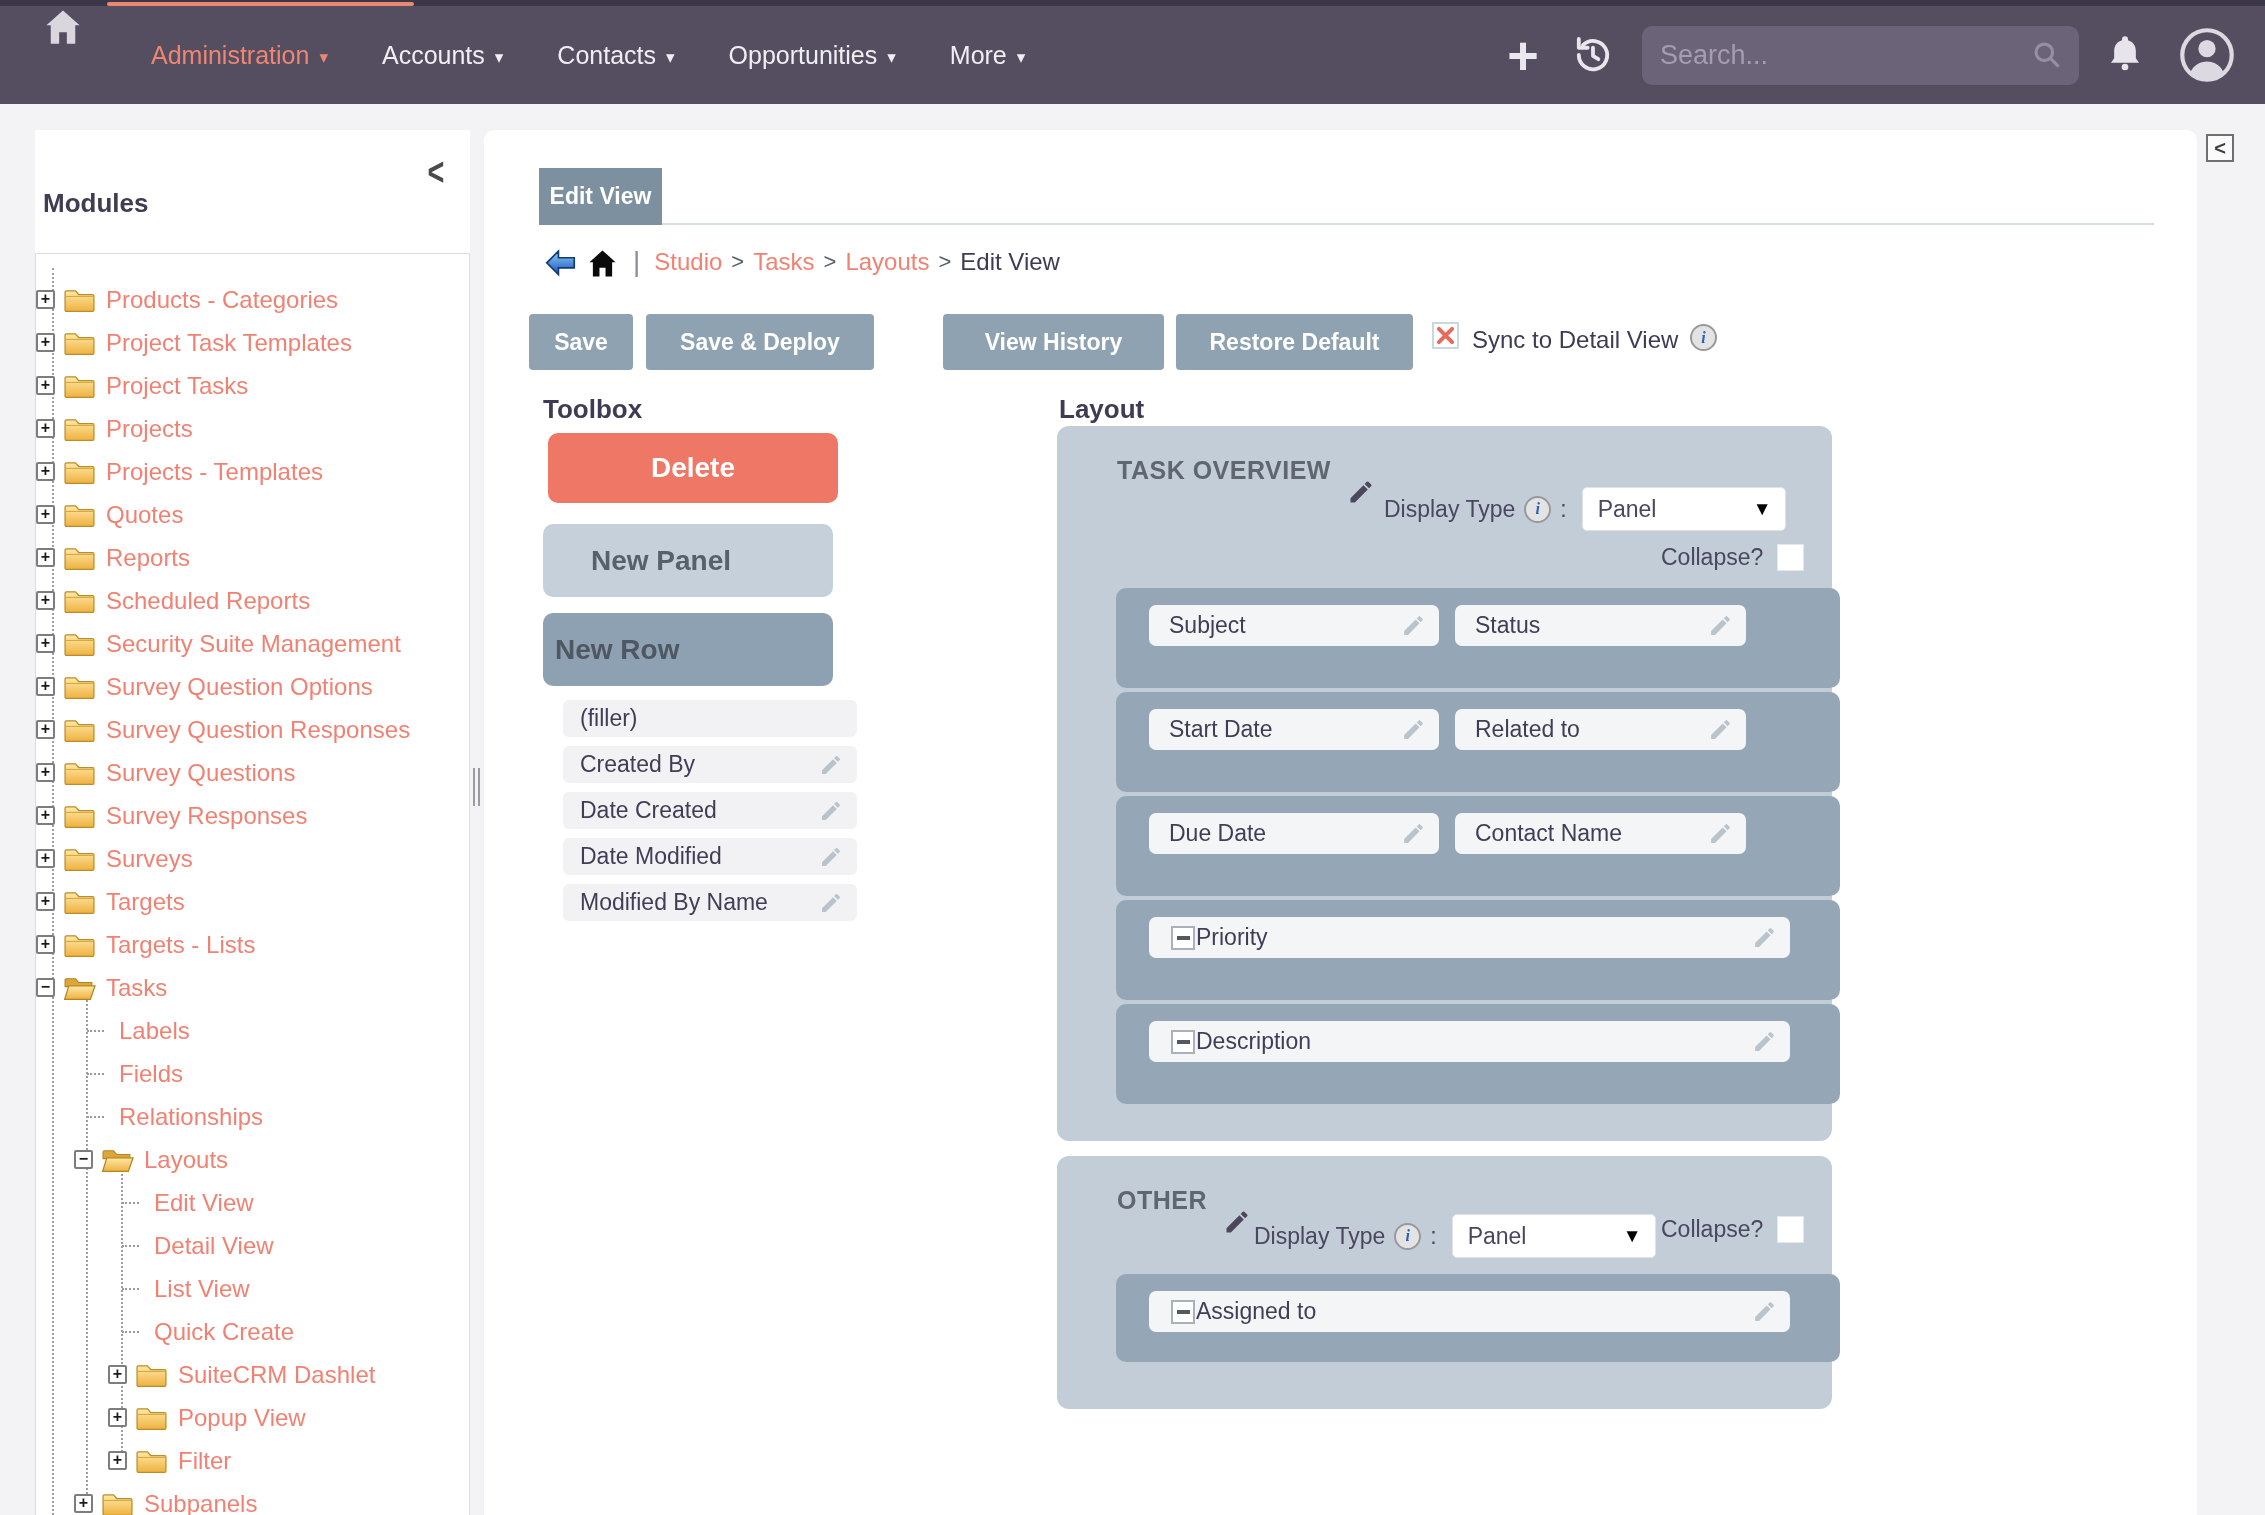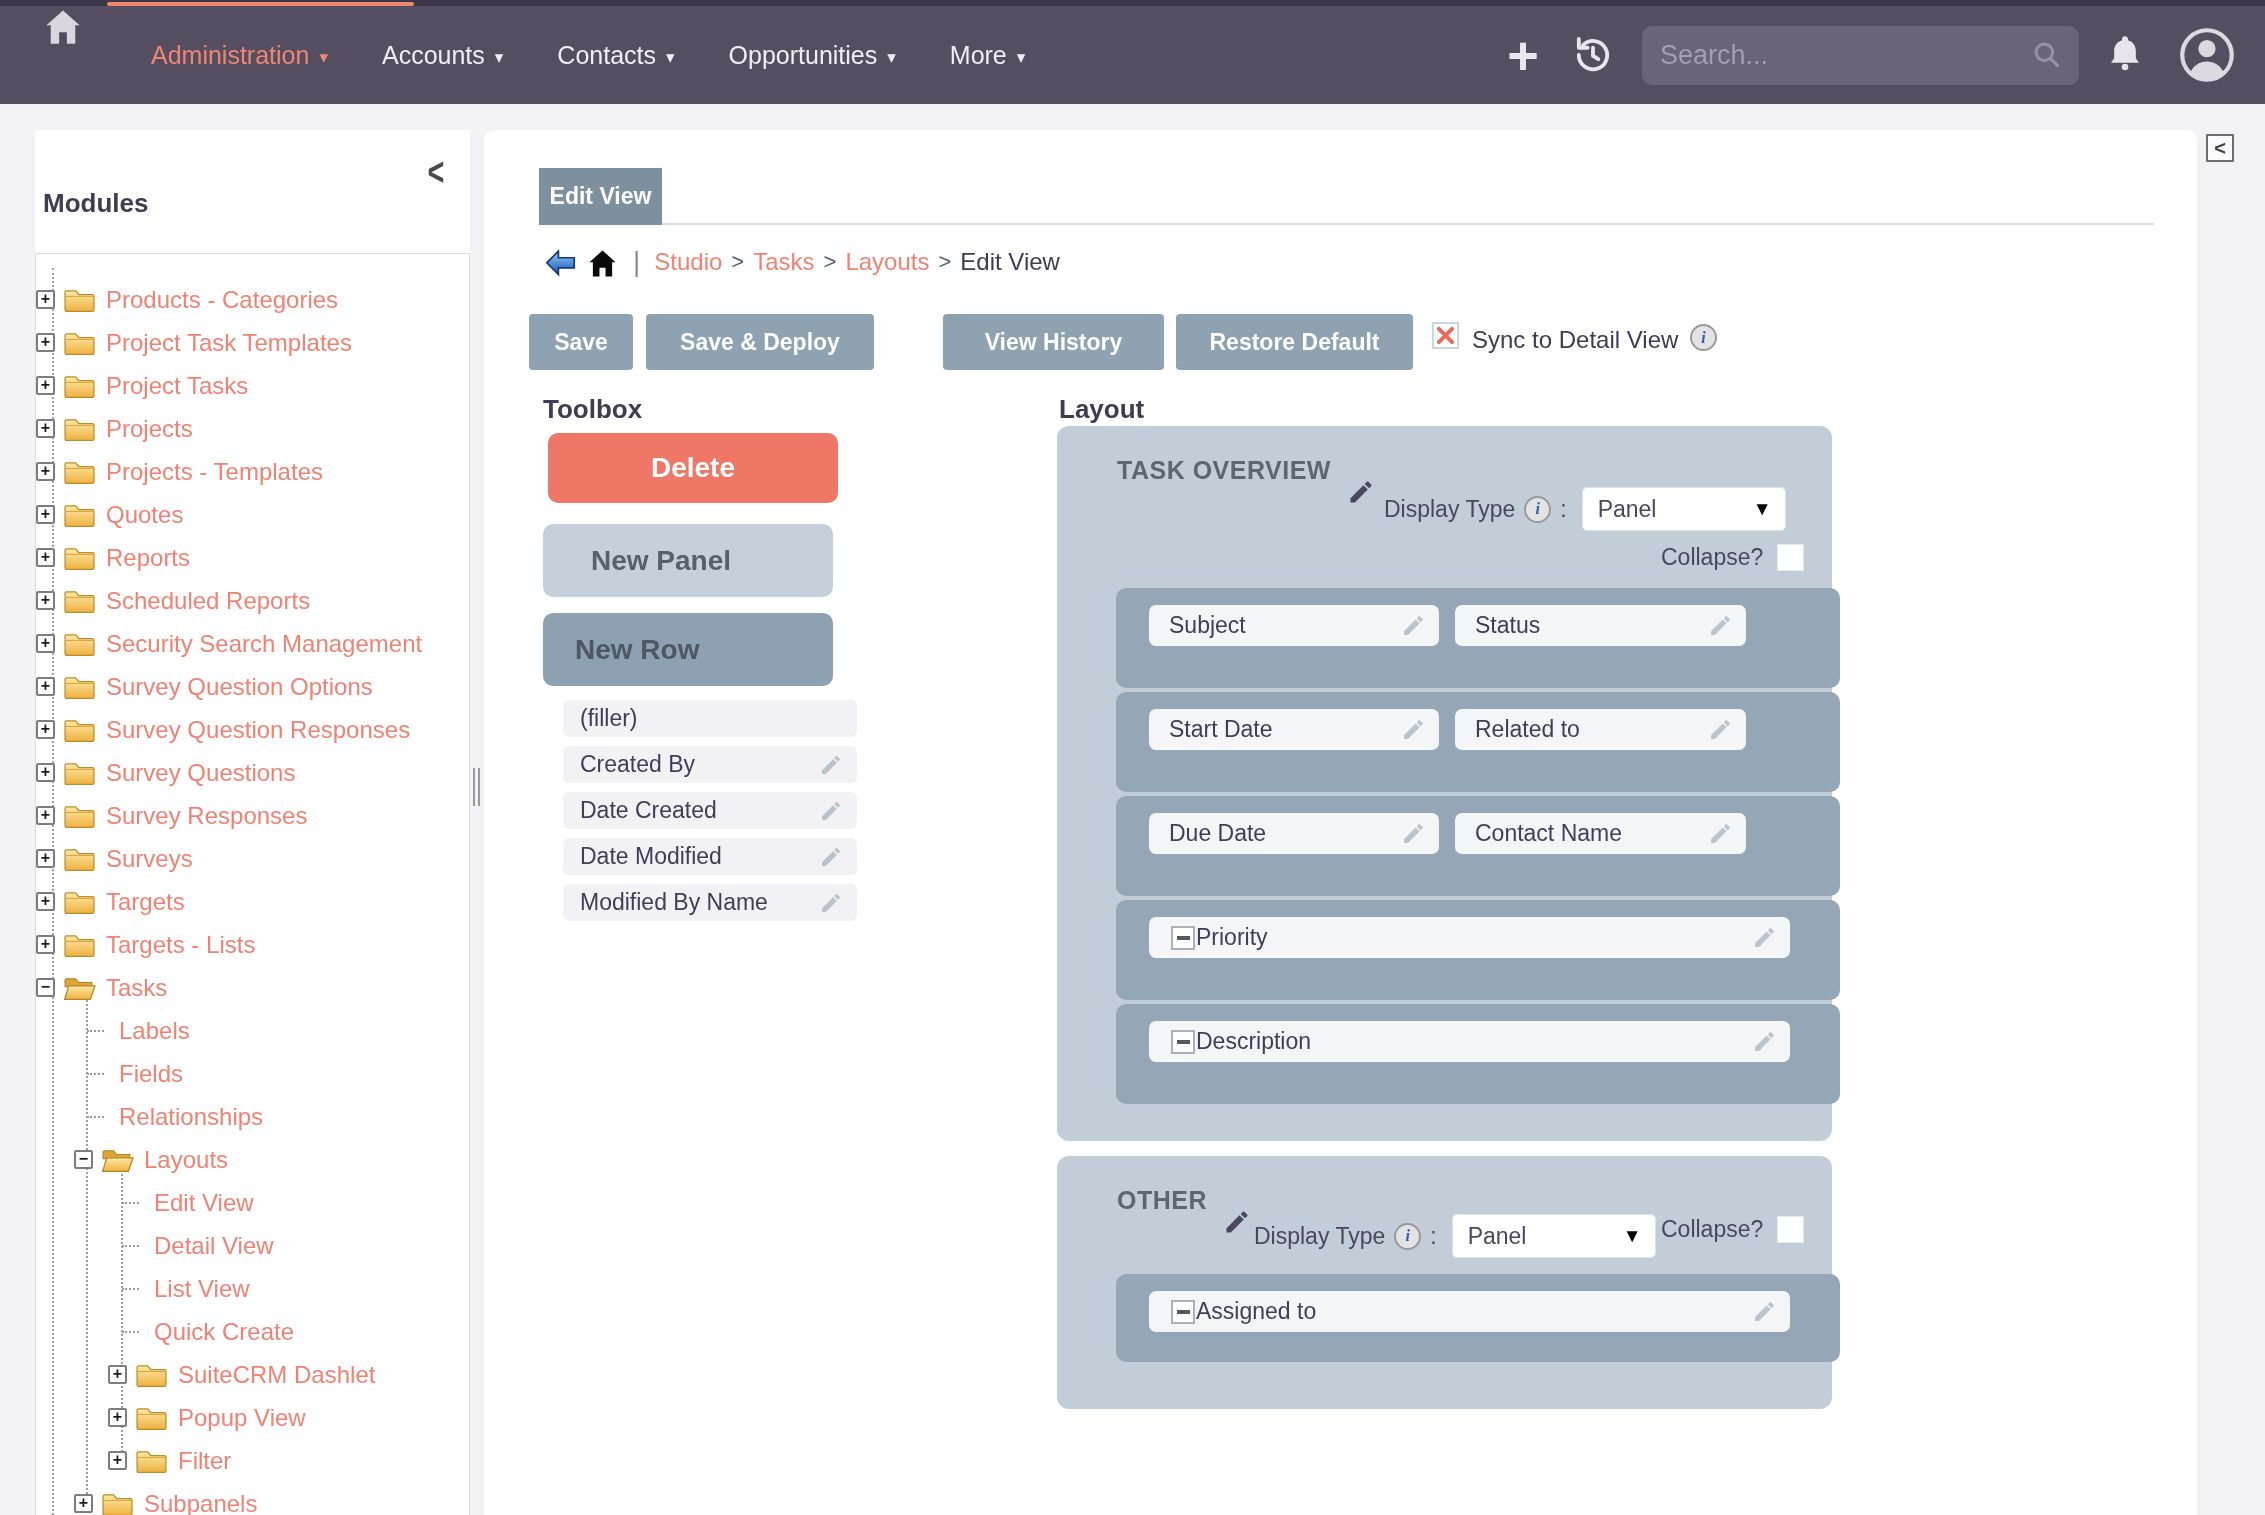--- a/index.html
+++ b/index.html
@@ -69,21 +69,21 @@
   .sync-label{position:absolute;left:988px;top:196px;color:#3f3b52;font-size:24px;}
   .info{width:23px;height:23px;border-radius:50%;background:#e3e3e3;border:2px solid #98999b;box-sizing:content-box;color:#2b5fb8;font-family:"Liberation Serif",serif;font-style:italic;font-weight:bold;font-size:16px;display:flex;align-items:center;justify-content:center;cursor:pointer;}
   .sync-info{position:absolute;left:1206px;top:194px;}
 
   .col-title{position:absolute;margin:0;font-size:26px;font-weight:bold;color:#3f3b52;}
   .toolbox-title{left:59px;top:264px;}
   .layout-title{left:575px;top:264px;}
 
   .tb-delete{position:absolute;left:64px;top:303px;width:290px;height:70px;background:#ee7765;border-radius:10px;color:#fff;font-size:28px;font-weight:bold;display:flex;align-items:center;justify-content:center;cursor:pointer;}
   .tb-newpanel{position:absolute;left:59px;top:394px;width:290px;height:73px;background:#c6d0da;border-radius:10px;color:#58616b;font-size:28px;font-weight:bold;display:flex;align-items:center;padding-left:48px;box-sizing:border-box;cursor:pointer;}
-  .tb-newrow{position:absolute;left:59px;top:483px;width:290px;height:73px;background:#8da1b2;border-radius:10px;color:#4e5762;font-size:28px;font-weight:bold;display:flex;align-items:center;padding-left:32px;box-sizing:border-box;cursor:pointer;}
+  .tb-newrow{position:absolute;left:59px;top:483px;width:290px;height:73px;background:#8da1b2;border-radius:10px;color:#4e5762;font-size:28px;font-weight:bold;display:flex;align-items:center;padding-left:12px;box-sizing:border-box;cursor:pointer;}
   .tb-fields{position:absolute;left:79px;top:570px;width:294px;}
   .chip{height:37px;margin-bottom:9px;background:#f2f2f4;border-radius:6px;display:flex;align-items:center;padding:0 14px 0 17px;font-size:23px;color:#423d56;cursor:grab;}
   .chip .icon-pencil{margin-left:auto;width:24px;height:24px;color:#b9c3cb;}
 
   .lpanel{position:absolute;left:573px;width:775px;background:#c3cdd8;border-radius:12px;}
   .lpanel.p0{top:296px;height:715px;}
   .lpanel.p1{top:1026px;height:253px;}
   .ptitle{position:absolute;left:60px;top:30px;display:flex;align-items:flex-start;gap:16px;font-size:25px;font-weight:bold;color:#5f6670;letter-spacing:0.5px;}
   .ptitle .icon-pencil{width:28px;height:28px;color:#4c475c;transform:translateY(22px);}
   .dtrow{position:absolute;display:flex;align-items:center;gap:9px;font-size:23px;color:#4b4660;}
@@ -265,21 +265,21 @@
                 <path d="M1.5 7.6 h21" stroke="#d9a93c" stroke-width="0.8"></path>
               </svg></span>
             <span class="tree-label">Scheduled Reports</span>
           </div>
           <div class="tree-row lvl0f">
             <span class="ebox">+</span>
             <span class="tree-folder"><svg viewBox="0 0 24 20">
                 <path d="M1.5 4.5 a1 1 0 0 1 1-1 h6.6 l2.3 2.7 h10.1 a1 1 0 0 1 1 1 V17.5 a1 1 0 0 1 -1 1 H2.5 a1 1 0 0 1 -1-1 Z" fill="url(#goldg)" stroke="#bb8c27" stroke-width="0.9"></path>
                 <path d="M1.5 7.6 h21" stroke="#d9a93c" stroke-width="0.8"></path>
               </svg></span>
-            <span class="tree-label">Security Search Management</span>
+            <span class="tree-label">Security Suite Management</span>
           </div>
           <div class="tree-row lvl0f">
             <span class="ebox">+</span>
             <span class="tree-folder"><svg viewBox="0 0 24 20">
                 <path d="M1.5 4.5 a1 1 0 0 1 1-1 h6.6 l2.3 2.7 h10.1 a1 1 0 0 1 1 1 V17.5 a1 1 0 0 1 -1 1 H2.5 a1 1 0 0 1 -1-1 Z" fill="url(#goldg)" stroke="#bb8c27" stroke-width="0.9"></path>
                 <path d="M1.5 7.6 h21" stroke="#d9a93c" stroke-width="0.8"></path>
               </svg></span>
             <span class="tree-label">Survey Question Options</span>
           </div>
           <div class="tree-row lvl0f">

